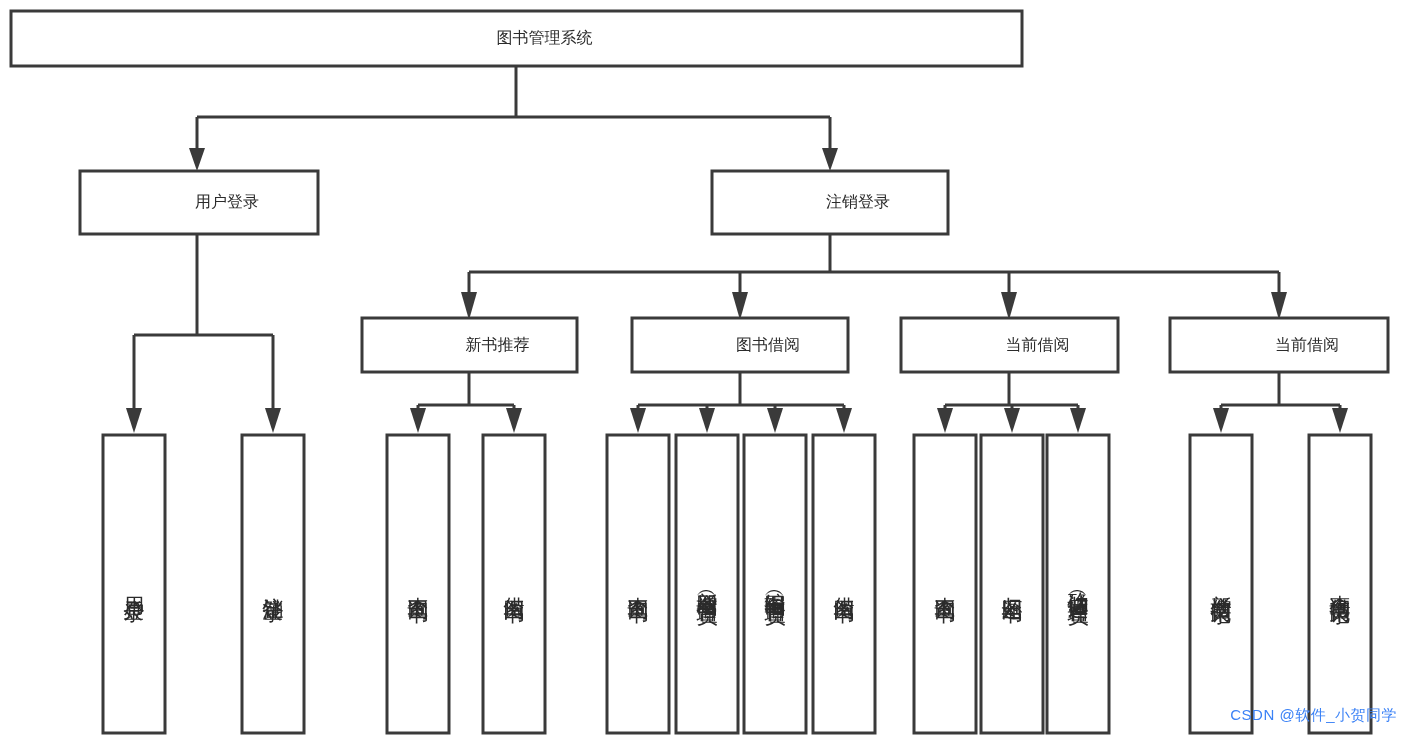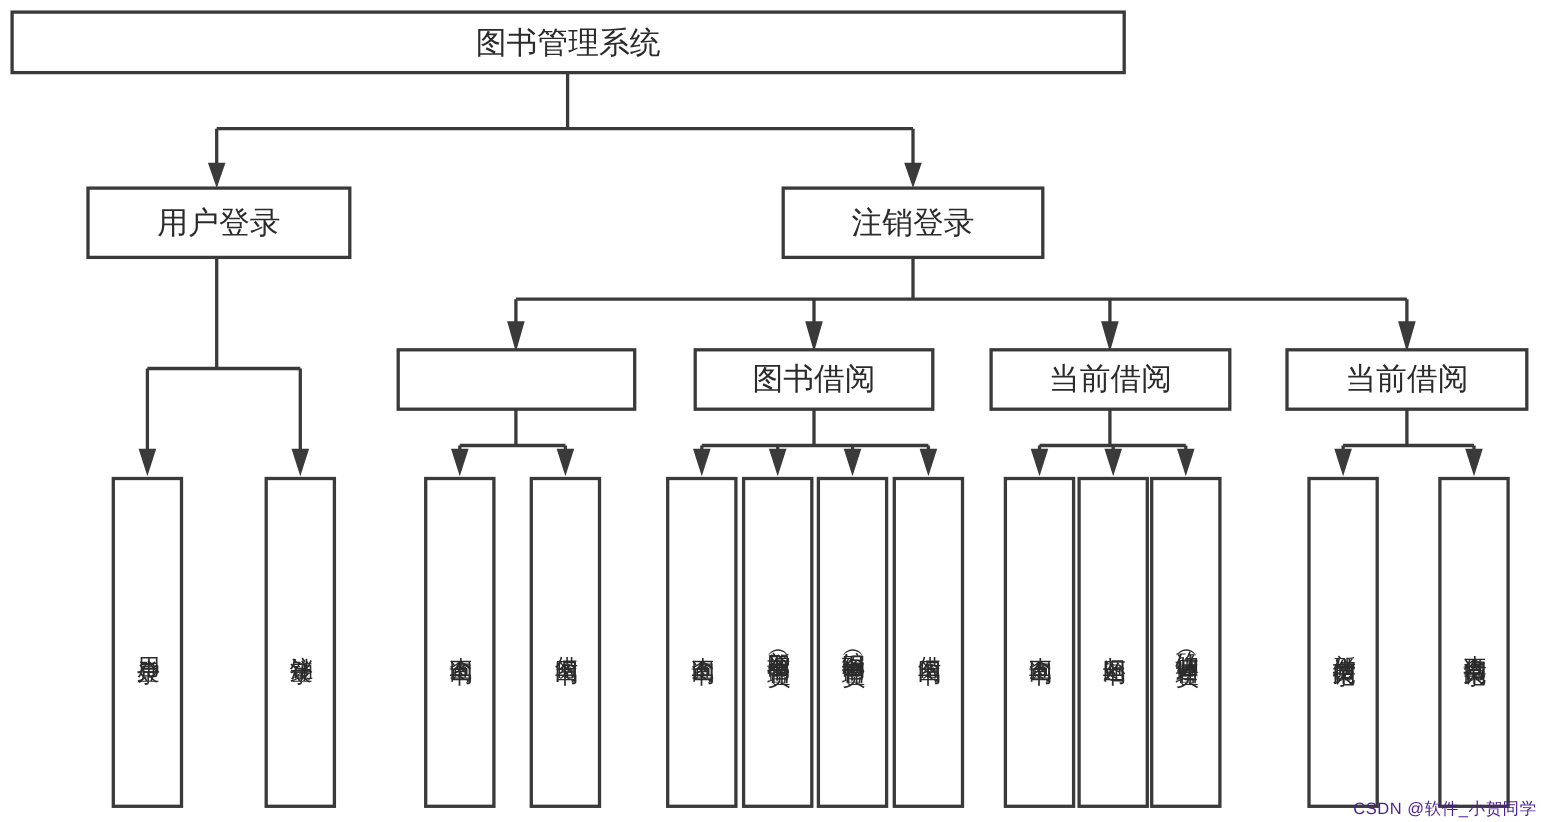--- a/index.html
+++ b/index.html
@@ -5,24 +5,24 @@
   html,body{margin:0;padding:0;background:#ffffff;}
   body{width:1405px;height:747px;overflow:hidden;
        font-family:"Liberation Sans","DejaVu Sans",sans-serif;}
   #diagram-root{position:relative;width:1405px;height:747px;background:#ffffff;}
   svg#diagram-svg{position:absolute;left:0;top:0;width:1405px;height:747px;}
   .node-box{fill:#ffffff;stroke:#3a3a3a;stroke-width:3;}
   .link-line{stroke:#3a3a3a;stroke-width:3;fill:none;stroke-linecap:butt;}
   .arrow-head{fill:#3a3a3a;stroke:none;}
   .node-label{position:absolute;display:flex;align-items:center;justify-content:center;
        color:#2b2b2b;text-align:center;line-height:1.18;pointer-events:none;}
-  .h-label{font-size:28px;}
+  .h-label{font-size:16px;margin-left:28px;}
   .v-label{font-size:21px;writing-mode:vertical-rl;text-orientation:upright;
        letter-spacing:2px;line-height:1.05;}
-  .watermark{position:absolute;right:8px;bottom:2px;font-size:15px;color:#4c1d95;
+  .watermark{position:absolute;right:8px;bottom:22px;font-size:15px;color:#3b82f6;
        letter-spacing:0.5px;user-select:none;}
 </style>
 </head>
 <body>
 
 <div id="diagram-root">
 
   <svg id="diagram-svg" viewBox="0 0 1405 747" xmlns="http://www.w3.org/2000/svg">
 
     <g>
@@ -125,20 +125,21 @@
 
     <rect class="node-box" x="1190" y="435" width="62" height="298"></rect>
     <rect class="node-box" x="1309" y="435" width="62" height="298"></rect>
   </svg>
 
   <div class="node-label h-label" style="left:11px;top:11px;width:1011px;height:55px;">图书管理系统</div>
 
   <div class="node-label h-label" style="left:80px;top:171px;width:238px;height:63px;">用户登录</div>
   <div class="node-label h-label" style="left:712px;top:171px;width:236px;height:63px;">注销登录</div>
 
+  <div class="node-label h-label" style="left:362px;top:318px;width:215px;height:54px;">新书推荐</div>
   <div class="node-label h-label" style="left:632px;top:318px;width:216px;height:54px;">图书借阅</div>
   <div class="node-label h-label" style="left:901px;top:318px;width:217px;height:54px;">当前借阅</div>
   <div class="node-label h-label" style="left:1170px;top:318px;width:218px;height:54px;">当前借阅</div>
 
   <div class="node-label v-label" style="left:103px;top:435px;width:62px;height:298px;">用户登录</div>
   <div class="node-label v-label" style="left:242px;top:435px;width:62px;height:298px;">注销登录</div>
 
   <div class="node-label v-label" style="left:387px;top:435px;width:62px;height:298px;">查询图书</div>
   <div class="node-label v-label" style="left:483px;top:435px;width:62px;height:298px;">借阅图书</div>
 

